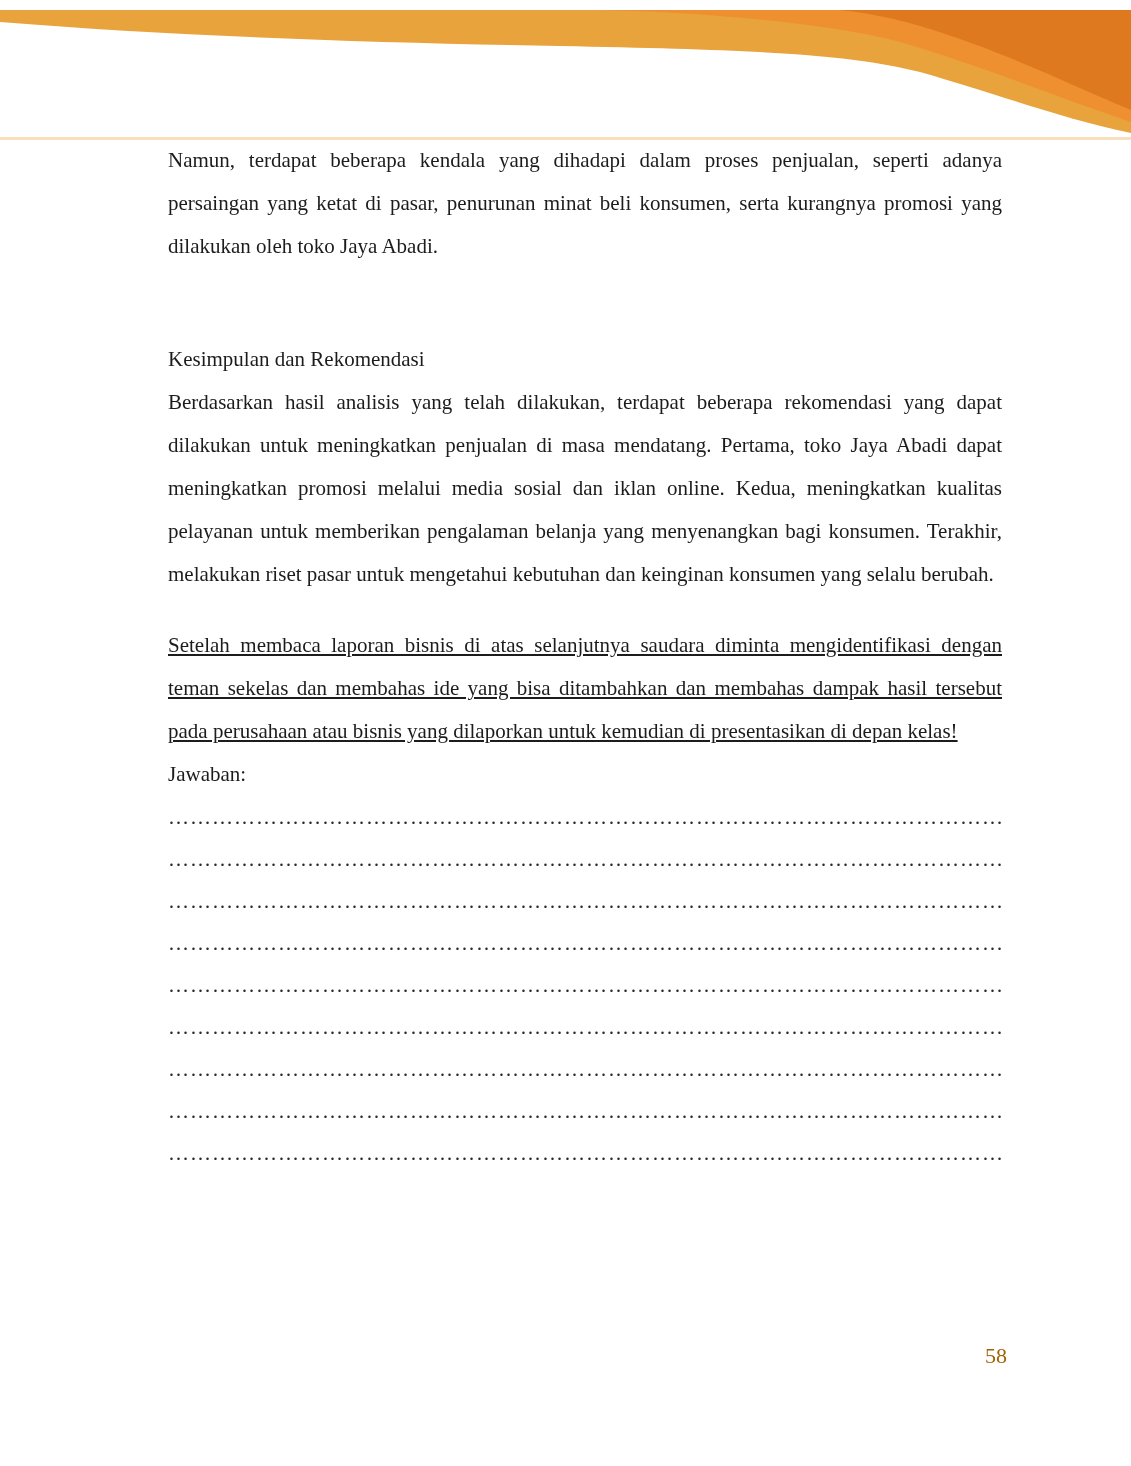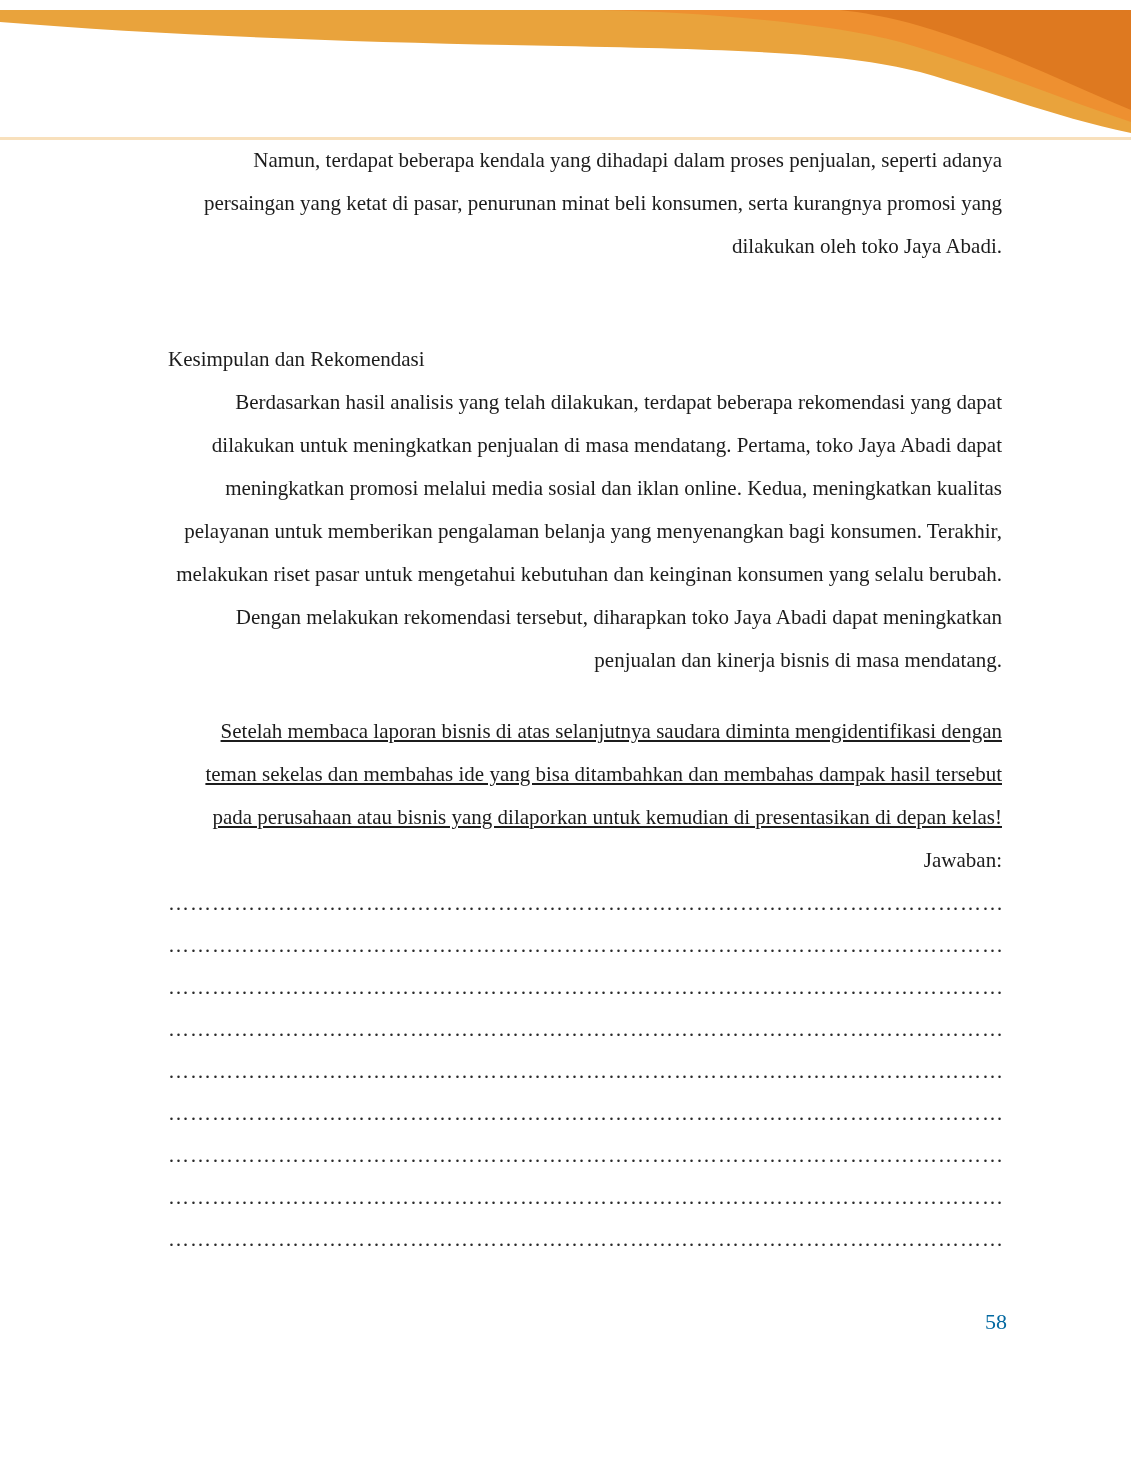--- a/index.html
+++ b/index.html
@@ -45,21 +45,20 @@
     top: 129px;
     left: 168px;
     width: 834px;
     font-size: 21px;
     line-height: 43px;
     text-align: justify;
   }
   .content p {
     margin: 0;
     padding: 0;
-    text-align: right;
   }
   .section-heading {
     margin: 0;
     margin-top: 70px;
     font-size: 21px;
     line-height: 43px;
     font-weight: normal;
     text-align: left;
   }
   .para-gap {
@@ -76,25 +75,25 @@
     height: 42px;
     line-height: 42px;
     white-space: nowrap;
     overflow: hidden;
     text-align: left;
     color: #2b2b2b;
     letter-spacing: 1px;
   }
   .page-number {
     position: absolute;
-    top: 1296px;
+    top: 1330px;
     right: 124px;
     font-size: 22px;
     line-height: 32px;
-    color: #0369a1;
+    color: #a16207;
   }
 </style>
 </head>
 <body>
 
 <div class="page">
 
   <div class="header-decoration">
     <svg viewBox="0 0 1131 135" preserveAspectRatio="none">
       <path class="swoosh-gold" d="M0,0 H1131 V123 C1060,108 1000,85 920,62 C850,44 760,40 560,36 C380,33 170,26 0,12 Z"></path>
@@ -104,21 +103,20 @@
   </div>
   <div class="header-rule"></div>
 
   <div class="content">
     <p>Namun, terdapat beberapa kendala yang dihadapi dalam proses penjualan, seperti adanya persaingan yang ketat di pasar, penurunan minat beli konsumen, serta kurangnya promosi yang dilakukan oleh toko Jaya Abadi.</p>
 
     <h2 class="section-heading">Kesimpulan dan Rekomendasi</h2>
 
     <p>Berdasarkan hasil analisis yang telah dilakukan, terdapat beberapa rekomendasi yang dapat dilakukan untuk meningkatkan penjualan di masa mendatang. Pertama, toko Jaya Abadi dapat meningkatkan promosi melalui media sosial dan iklan online. Kedua, meningkatkan kualitas pelayanan untuk memberikan pengalaman belanja yang menyenangkan bagi konsumen. Terakhir, melakukan riset pasar untuk mengetahui kebutuhan dan keinginan konsumen yang selalu berubah.</p>
 
-    <p>Dengan melakukan rekomendasi tersebut, diharapkan toko Jaya Abadi dapat meningkatkan penjualan dan kinerja bisnis di masa mendatang.</p>
 
     <p class="para-gap">Setelah membaca laporan bisnis di atas selanjutnya saudara diminta mengidentifikasi dengan teman sekelas dan membahas ide yang bisa ditambahkan dan membahas dampak hasil tersebut pada perusahaan atau bisnis yang dilaporkan untuk kemudian di presentasikan di depan kelas!</p>
 
     <p class="answer-label">Jawaban:</p>
 
     <div class="answer-lines">
       <div class="dotted-line">………………………………………………………………………………………………………………………………………………………………</div>
       <div class="dotted-line">………………………………………………………………………………………………………………………………………………………………</div>
       <div class="dotted-line">………………………………………………………………………………………………………………………………………………………………</div>
       <div class="dotted-line">………………………………………………………………………………………………………………………………………………………………</div>

